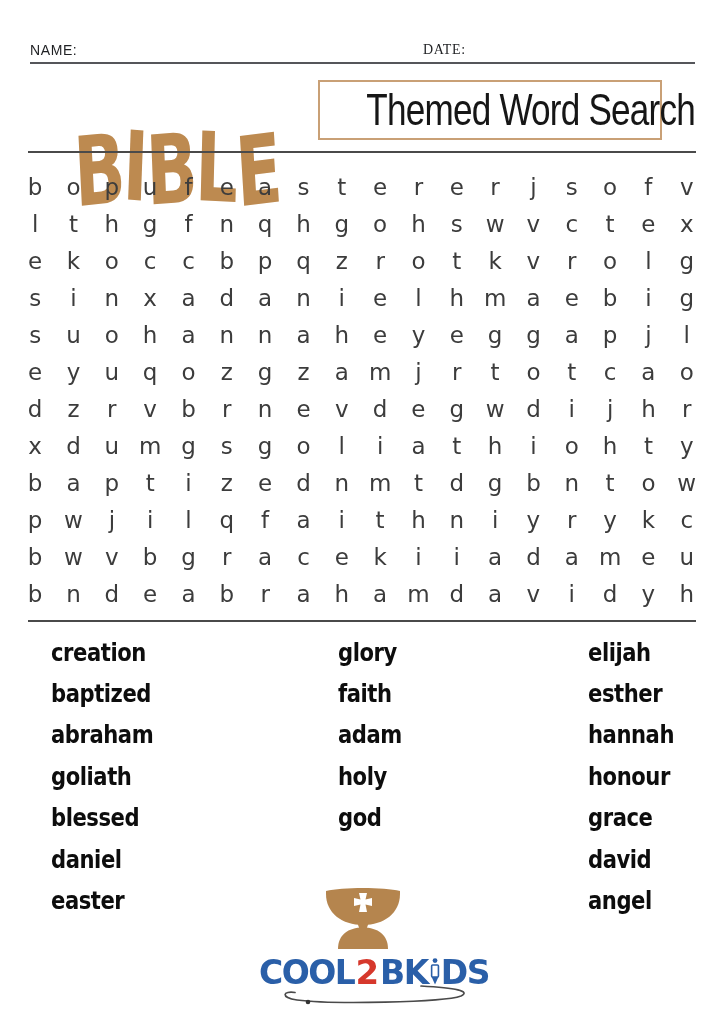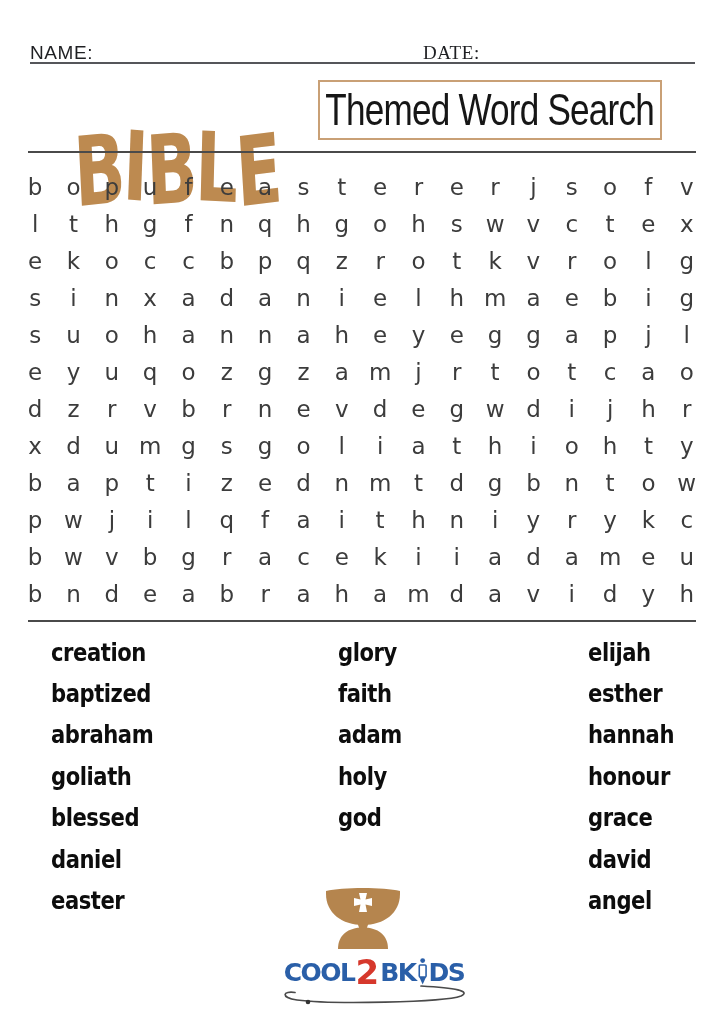--- a/index.html
+++ b/index.html
@@ -1,34 +1,34 @@
 <!DOCTYPE html>
 <html style="--accent-brown: #bd8a50; --chalice-brown: #b5854e; --box-border: #c9a076; --grid-letter: #3c3c3c; --word-text: #0d0d0d; --logo-blue: #2a5fa8; --logo-red: #d6382c; --rule-gray: #4a4a4a;"><head>
 <meta charset="utf-8">
 <style>
   html,body{margin:0;padding:0;background:#ffffff;}
   .page{position:relative;width:724px;height:1024px;background:#fff;overflow:hidden;
         font-family:"Liberation Sans",sans-serif;}
   .page *{box-sizing:border-box;}
 
   
-  .label{position:absolute;font-size:19px;letter-spacing:.6px;color:#1f2023;}
+  .label{position:absolute;font-size:14px;letter-spacing:.6px;color:#1f2023;}
   .name-label{left:30px;top:42px;}
   .date-label{left:423px;top:42px;font-family:Liberation Serif, serif;}
   .head-underline{position:absolute;left:30px;top:62px;width:665px;border-top:2px solid #55565a;}
 
   .title{position:absolute;left:57px;top:60px;width:240px;height:90px;
          display:flex;align-items:center;justify-content:center;
          font-family:"DejaVu Sans",sans-serif;font-weight:700;font-size:96px;
          letter-spacing:-3px;color:var(--accent-brown,#bd8a50);
          transform:scaleX(.70);transform-origin:center;}
 
   .subtitle-box{position:absolute;left:318px;top:80px;width:344px;height:60px;
                 border:2px solid var(--box-border,#c9a076);background:#fff;
-                display:flex;align-items:center;justify-content:center;}
+                display:flex;align-items:center;justify-content:flex-start;}
   .subtitle-text{font-size:45px;color:#161616;white-space:nowrap;letter-spacing:-1px;
                  transform:scaleX(.78);font-family:"Liberation Sans",sans-serif;}
 
   .rule{position:absolute;left:28px;width:668px;border-top:2.5px solid var(--rule-gray,#4a4a4a);}
   .rule-top{top:151px;}
   .rule-bottom{top:620px;}
 
   
   .letter-grid{position:absolute;left:16px;top:168px;width:690px;
                font-family:"DejaVu Sans",sans-serif;}
@@ -43,21 +43,21 @@
   .word{height:41.4px;display:flex;align-items:center;font-size:24px;font-weight:700;
         letter-spacing:-.5px;color:var(--word-text,#0d0d0d);}
 
   
   .chalice{position:absolute;left:324px;top:886px;}
 
   
   .logo{position:absolute;top:958px;left:50%;transform:translateX(calc(-50% + 12px));
         display:flex;align-items:flex-end;white-space:nowrap;cursor:pointer;
         font-family:"DejaVu Sans",sans-serif;font-weight:700;}
-  .logo-part{font-size:25px;letter-spacing:-1.5px;line-height:26px;color:var(--logo-blue,#2a5fa8);}
+  .logo-part{font-size:33px;letter-spacing:-1.5px;line-height:26px;color:var(--logo-blue,#2a5fa8);}
   .logo-two{font-size:34px;line-height:28px;margin:0 1px;color:var(--logo-red,#d6382c);
             font-family:"DejaVu Sans",sans-serif;font-weight:700;}
   .logo-pencil{margin:0 1px 1px 2px;}
   .swoosh{position:absolute;top:984px;left:50%;transform:translateX(calc(-50% + 14px));}
 </style>
 </head>
 <body>
 
 <div class="page">
 

